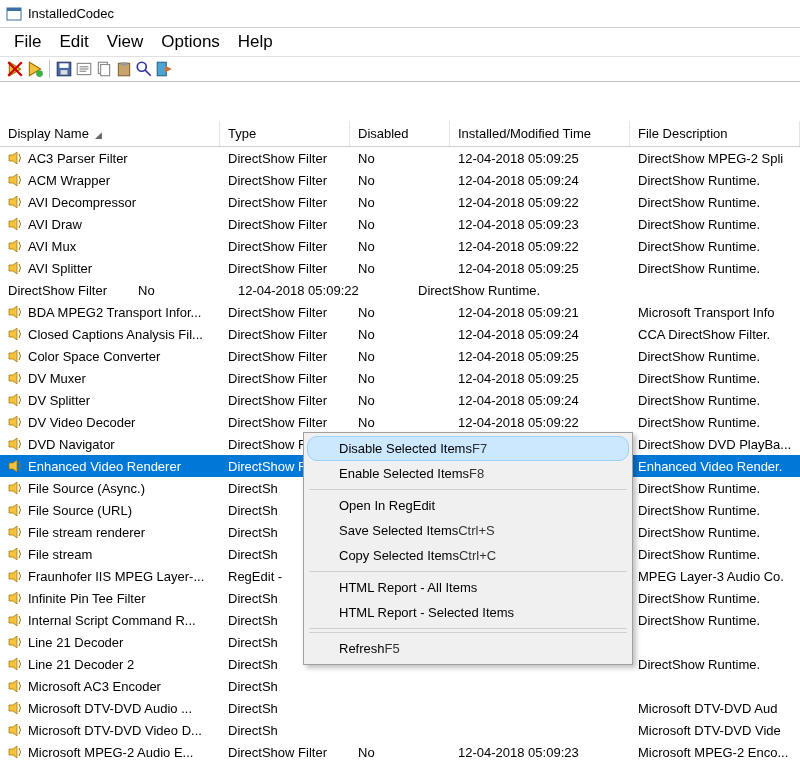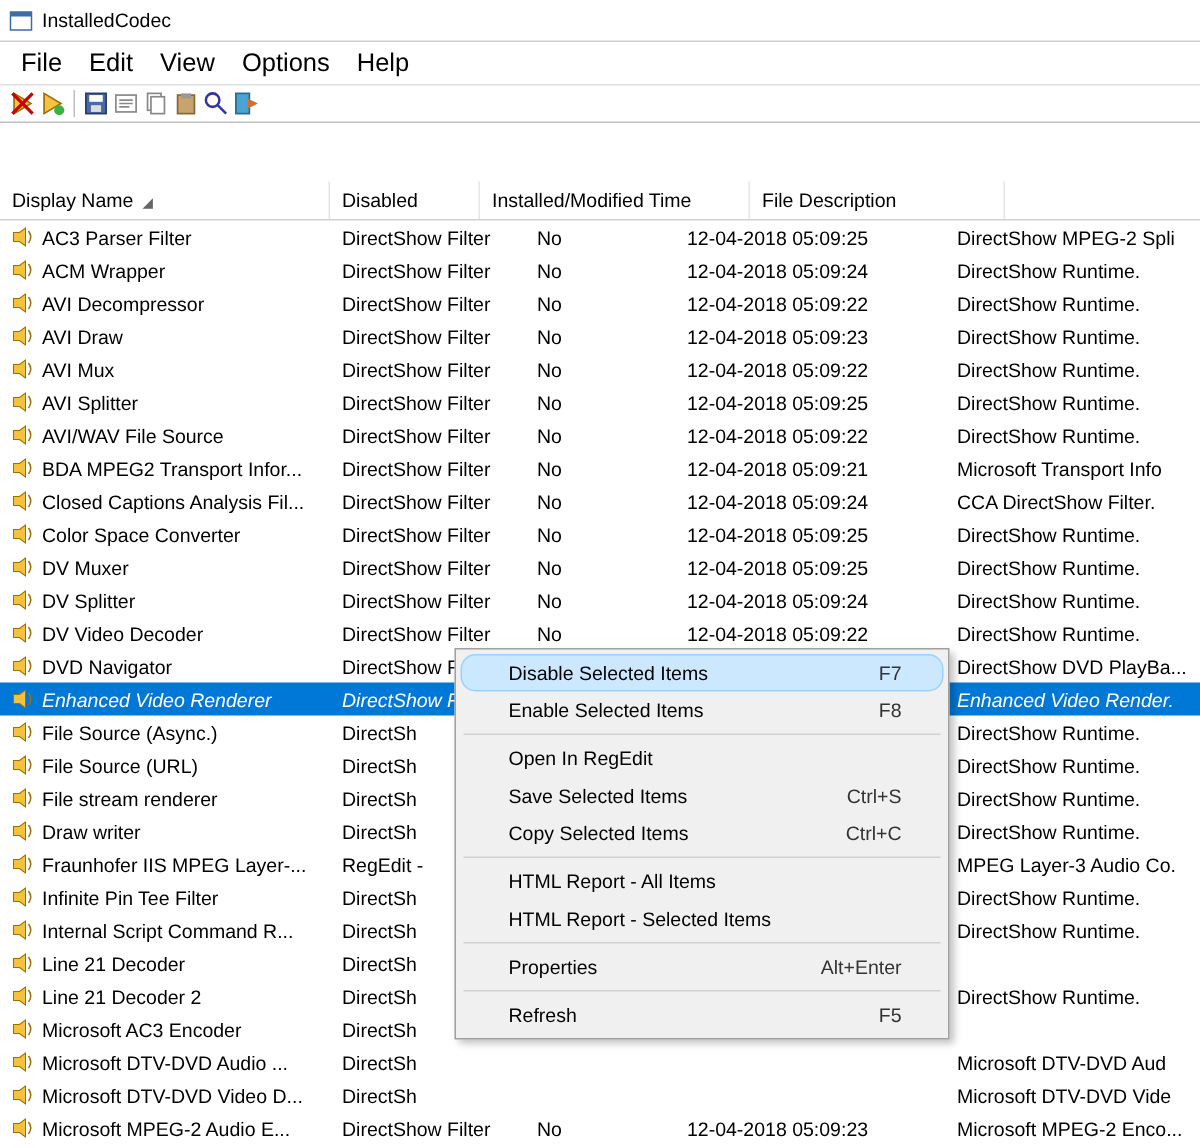--- a/index.html
+++ b/index.html
@@ -21,25 +21,25 @@
   .col3 { width: 180px; margin-top: 39px; }
   .col4 { width: 170px; }
   .rows { }
   .row { display: flex; align-items: center; height: 22px; font-size: 13px; white-space: nowrap; }
   .row .cell { padding: 0 8px; overflow: hidden; text-overflow: ellipsis; }
   .row .cell.c0 { width: 220px; display: flex; align-items: center; gap: 4px; }
   .row .cell.c1 { width: 130px; }
   .row .cell.c2 { width: 100px; }
   .row .cell.c3 { width: 180px; }
   .row .cell.c4 { width: 170px; }
-  .row.selected { background: #0078d7; color: #fff; font-style: italic; }
+  .row.selected { background: #0078d7; color: #fff; }
   .row-icon { width: 16px; height: 14px; flex: 0 0 16px; }
   .sort-caret { margin-left: 6px; font-size: 9px; color: #666; }
   .context-menu { position: absolute; left: 303px; top: 350px; width: 330px; background: #f0f0f0; border: 1px solid #a0a0a0; box-shadow: 3px 3px 5px rgba(0,0,0,0.25); padding: 3px; font-size: 13px; z-index: 10; }
-  .context-menu .cm-item { display: flex; justify-content: space-between; align-items: center; padding: 5px 28px 5px 32px; cursor: default; border-radius: 10px; }
+  .context-menu .cm-item { display: flex; align-items: center; padding: 5px 28px 5px 32px; cursor: default; border-radius: 10px; }
   .context-menu .cm-item.highlight { background: #cce8ff; border: 1px solid #99d1ff; padding: 4px 27px 4px 31px; }
   .context-menu .cm-sep { height: 1px; background: #d0d0d0; margin: 3px 2px; }
   .context-menu .shortcut { color: #333; }
 </style>
 </head>
 <body>
 
 <div class="titlebar">
   <span class="app-icon">
     <svg viewBox="0 0 16 16">
@@ -110,20 +110,21 @@
       <svg viewBox="0 0 16 16">
         <rect x="2" y="2" width="8" height="12" fill="#4aa3d0" stroke="#2a6a90"></rect>
         <polygon points="9,5 15,8 9,11" fill="#d07030"></polygon>
       </svg>
     </div>
 </div>
 
 <div class="grid">
   <div class="header-row">
     <div class="header-cell col0"><span>Display Name</span><span class="sort-caret">◢</span></div>
+    <div class="header-cell col1">Type</div>
     <div class="header-cell col2">Disabled</div>
     <div class="header-cell col3">Installed/Modified Time</div>
     <div class="header-cell col4">File Description</div>
   </div>
   <div class="rows" id="rows">
       <div class="row">
         <div class="cell c0">
           <span class="row-icon"><svg viewBox="0 0 16 14">
               <polygon points="1,4 5,4 9,1 9,13 5,10 1,10" fill="#f5c23e" stroke="#a07000" stroke-width="0.7"></polygon>
               <path d="M11 3 Q14 7 11 11" fill="none" stroke="#a07000" stroke-width="1"></path>
@@ -194,27 +195,20 @@
               <path d="M11 3 Q14 7 11 11" fill="none" stroke="#a07000" stroke-width="1"></path>
             </svg></span>
           <span>AVI Splitter</span>
         </div>
         <div class="cell c1">DirectShow Filter</div>
         <div class="cell c2">No</div>
         <div class="cell c3">12-04-2018 05:09:25</div>
         <div class="cell c4">DirectShow Runtime.</div>
       </div>
       <div class="row">
-        <div class="cell c0">
-          <span class="row-icon"><svg viewBox="0 0 16 14">
-              <polygon points="1,4 5,4 9,1 9,13 5,10 1,10" fill="#f5c23e" stroke="#a07000" stroke-width="0.7"></polygon>
-              <path d="M11 3 Q14 7 11 11" fill="none" stroke="#a07000" stroke-width="1"></path>
-            </svg></span>
-          <span>AVI/WAV File Source</span>
-        </div>
         <div class="cell c1">DirectShow Filter</div>
         <div class="cell c2">No</div>
         <div class="cell c3">12-04-2018 05:09:22</div>
         <div class="cell c4">DirectShow Runtime.</div>
       </div>
       <div class="row">
         <div class="cell c0">
           <span class="row-icon"><svg viewBox="0 0 16 14">
               <polygon points="1,4 5,4 9,1 9,13 5,10 1,10" fill="#f5c23e" stroke="#a07000" stroke-width="0.7"></polygon>
               <path d="M11 3 Q14 7 11 11" fill="none" stroke="#a07000" stroke-width="1"></path>
@@ -355,21 +349,21 @@
         <div class="cell c2"></div>
         <div class="cell c3"></div>
         <div class="cell c4">DirectShow Runtime.</div>
       </div>
       <div class="row">
         <div class="cell c0">
           <span class="row-icon"><svg viewBox="0 0 16 14">
               <polygon points="1,4 5,4 9,1 9,13 5,10 1,10" fill="#f5c23e" stroke="#a07000" stroke-width="0.7"></polygon>
               <path d="M11 3 Q14 7 11 11" fill="none" stroke="#a07000" stroke-width="1"></path>
             </svg></span>
-          <span>Draw writer</span>
+          <span>File stream</span>
         </div>
         <div class="cell c1">DirectSh</div>
         <div class="cell c2"></div>
         <div class="cell c3"></div>
         <div class="cell c4">DirectShow Runtime.</div>
       </div>
       <div class="row">
         <div class="cell c0">
           <span class="row-icon"><svg viewBox="0 0 16 14">
               <polygon points="1,4 5,4 9,1 9,13 5,10 1,10" fill="#f5c23e" stroke="#a07000" stroke-width="0.7"></polygon>
@@ -512,23 +506,19 @@
       <div class="cm-sep"></div>
       <div class="cm-item">
         <span>HTML Report - All Items</span>
         <span class="shortcut"></span>
       </div>
       <div class="cm-item">
         <span>HTML Report - Selected Items</span>
         <span class="shortcut"></span>
       </div>
       <div class="cm-sep"></div>
-      <div class="cm-item">
-        <span>Properties</span>
-        <span class="shortcut">Alt+Enter</span>
-      </div>
       <div class="cm-sep"></div>
       <div class="cm-item">
         <span>Refresh</span>
         <span class="shortcut">F5</span>
       </div>
     </div>
 </div>
 
 </body></html>

